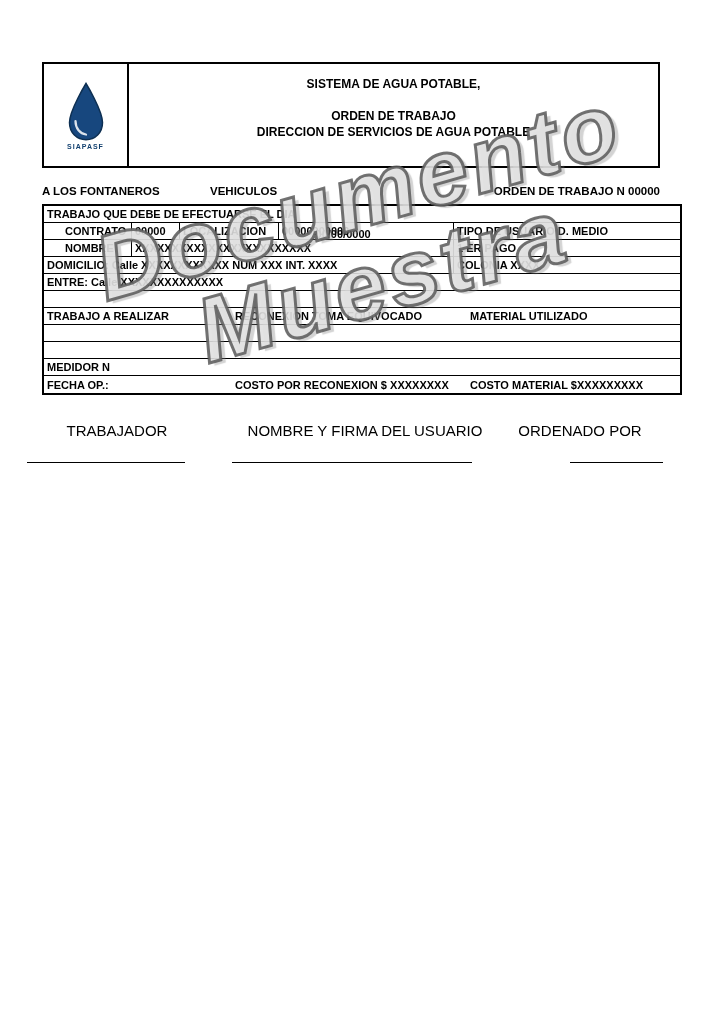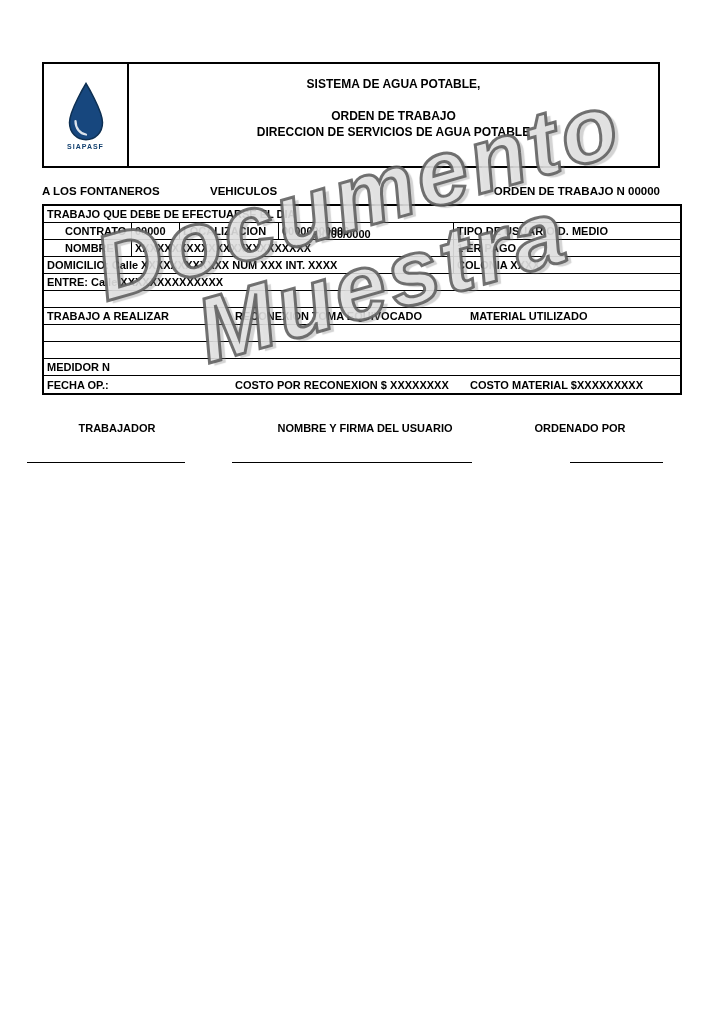--- a/index.html
+++ b/index.html
@@ -44,21 +44,21 @@
   .c99  { width:99px; }
   .c175 { width:175px; }
   .c322 { width:322px; }
   .c410 { width:410px; }
   .c188 { width:188px; }
   .c235 { width:235px; }
   .fill { flex:1; }
   .val-gap { margin-left:14px;margin-top:40px; }
 
   
-  .sig-label { position:absolute; top:422px; font-size:11px; font-weight:bold; text-align:center; z-index:1; }
+  .sig-label { position:absolute; top:422px; font-size:15px; font-weight:normal; text-align:center; z-index:1; }
   .sig1 { left:42px;  width:150px; }
   .sig2 { left:240px; width:250px; }
   .sig3 { left:505px; width:150px; }
   .sig-line { position:absolute; top:462px; border-top:1.5px solid #000; height:0; z-index:1; }
   .line1 { left:27px;  width:158px; }
   .line2 { left:232px; width:240px; }
   .line3 { left:570px; width:93px; }
 
   
   .watermark {

